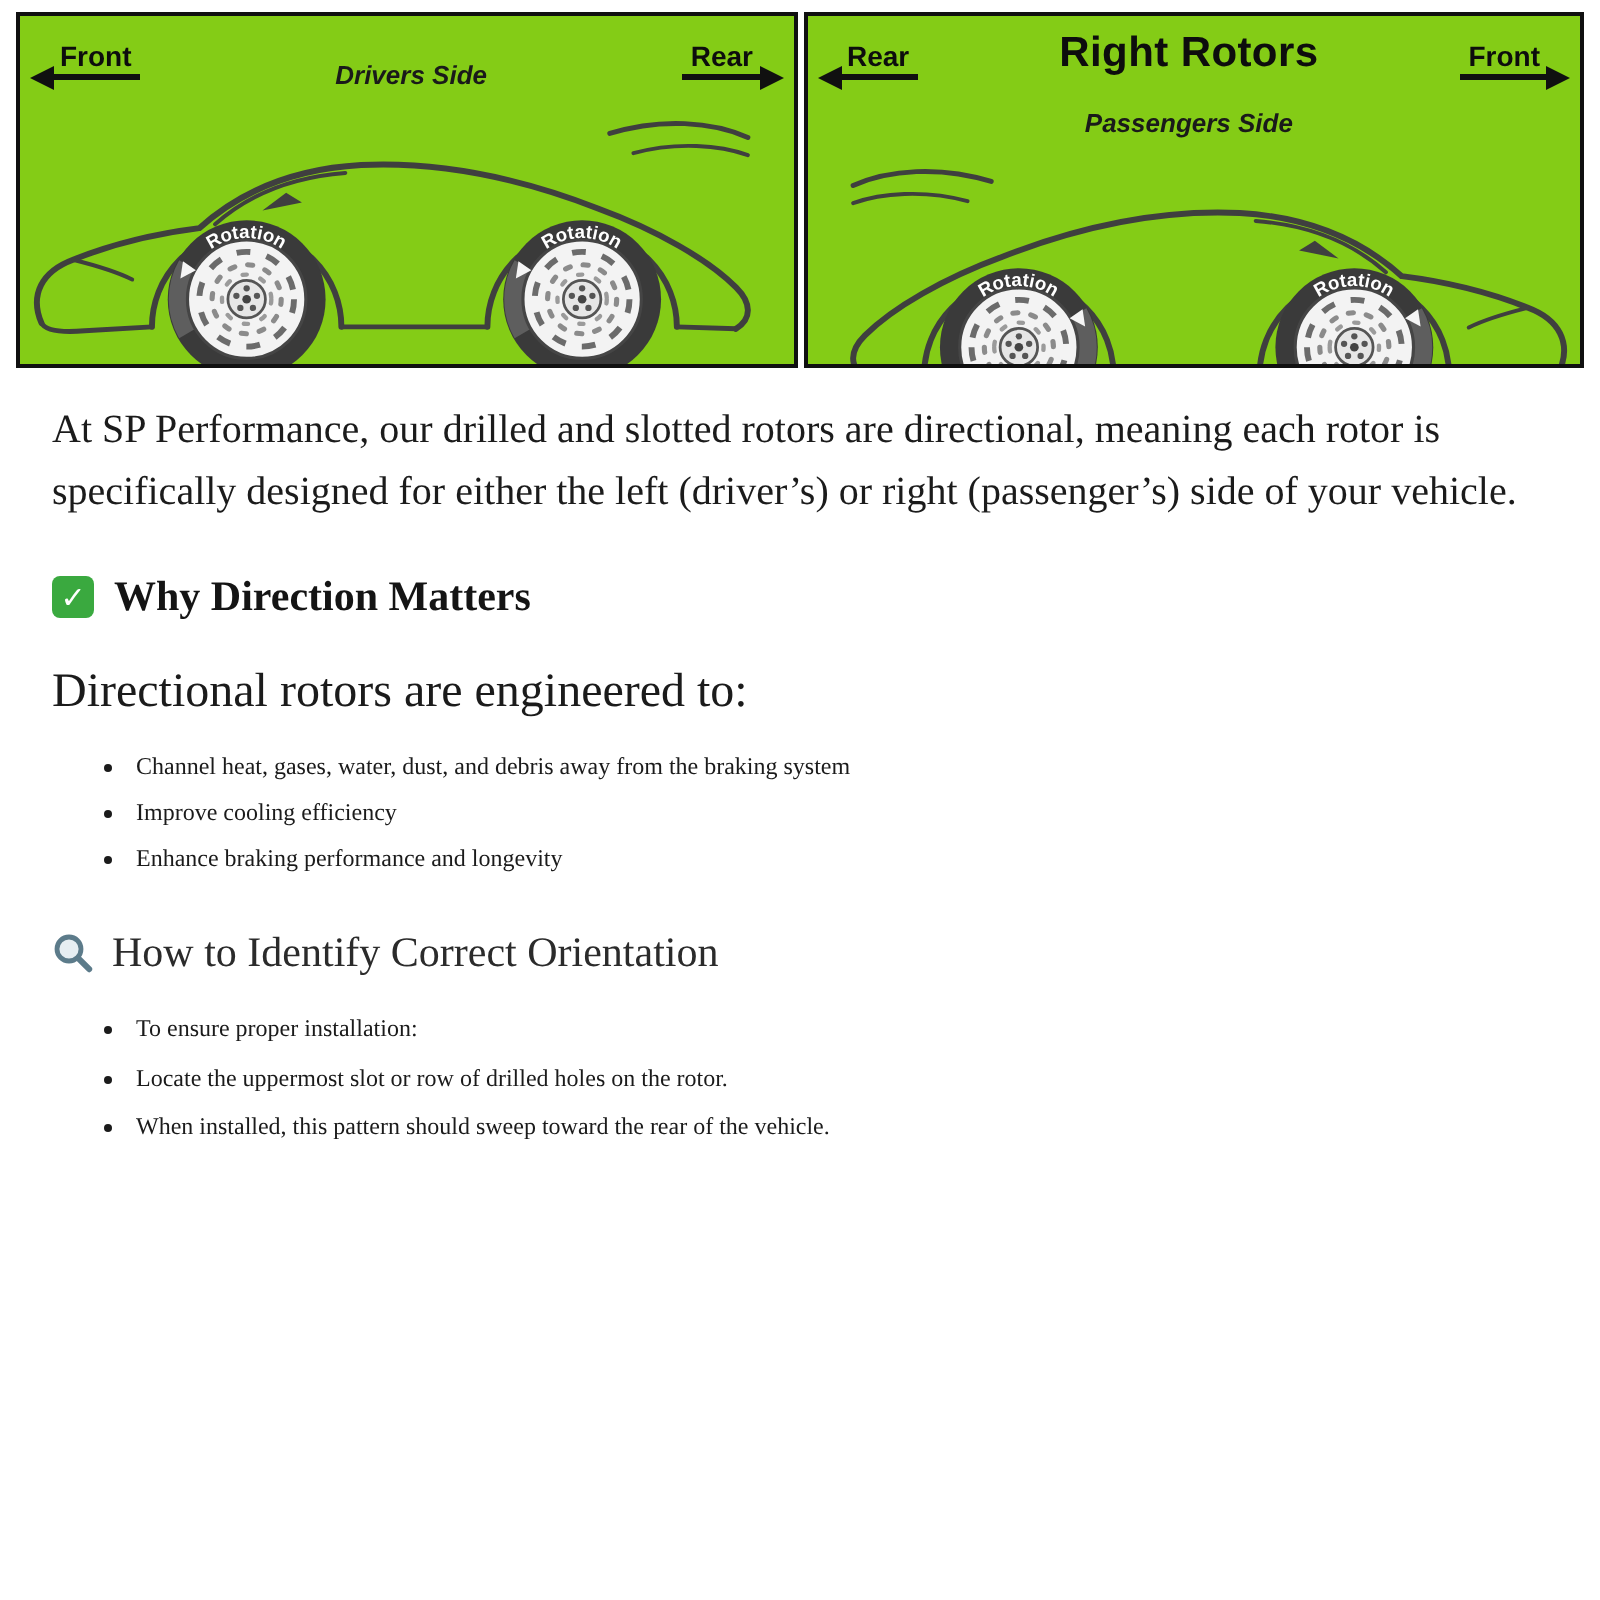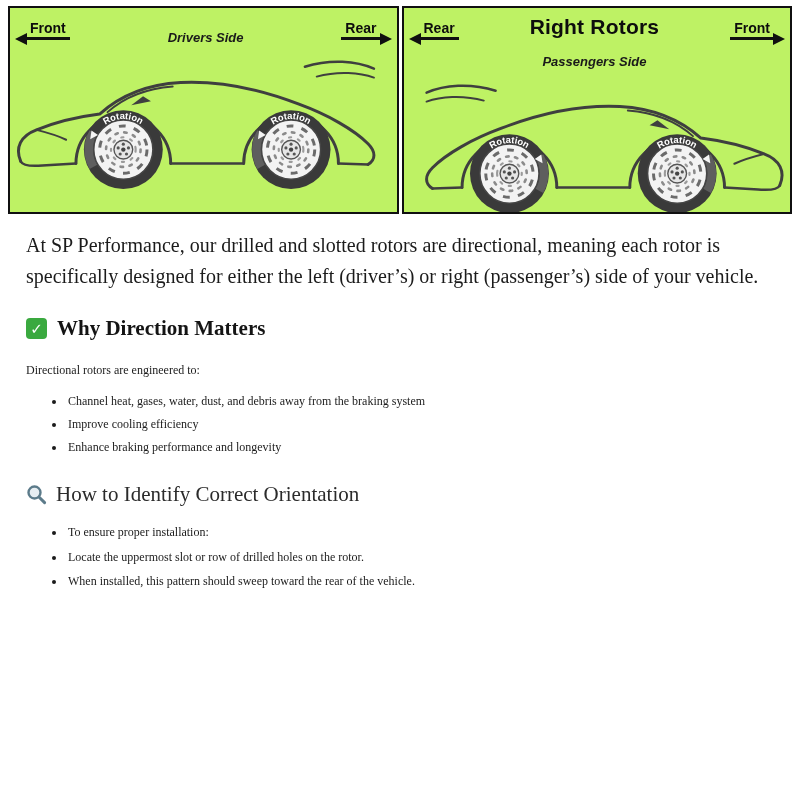--- a/index.html
+++ b/index.html
@@ -1,40 +1,40 @@
 <!DOCTYPE html>
 <html style="--check-green: #3aa93f; --magnifier: #5c7b8a;"><head>
 <meta charset="utf-8">
 <style>
   * { margin:0; padding:0; box-sizing:border-box; }
   html, body { width:800px; height:800px; background:#ffffff; overflow:hidden; }
   body { font-family:"Liberation Serif","DejaVu Serif",serif; color:#1b1b1b; }
 
   
   .diagram { display:flex; gap:3px; margin:6px 8px 0 8px; }
-  .panel { flex:1; border:2px solid #101010; background:#bef264; height:208px; overflow:hidden; }
+  .panel { flex:1; border:2px solid #101010; background:#84cc16; height:178px; overflow:hidden; }
   .panel-header { display:flex; align-items:flex-start; justify-content:space-between; padding:7px 16px 0 16px; font-family:"Liberation Sans",sans-serif; }
   .title-block { text-align:center; flex:1; }
   .panel-title { font-size:21px; font-weight:bold; letter-spacing:.2px; color:#0d0d0d; }
   .panel-sub { font-size:13px; font-weight:bold; font-style:italic; margin-top:15px; color:#1a1a1a; }
   .dir { position:relative; margin-top:5px; font-size:14px; font-weight:bold; border-bottom:3px solid #101010; padding:0 4px 1px 4px; color:#0d0d0d; }
   .tri { position:absolute; width:0; height:0; border-top:6px solid transparent; border-bottom:6px solid transparent; bottom:-7.5px; }
   .tri-left  { border-right:12px solid #101010; left:-11px; }
   .tri-right { border-left:12px solid #101010; right:-11px; }
   .car-svg { display:block; width:100%; height:148px; margin-top:2px; }
   .rot-text { font-family:"Liberation Sans",sans-serif; font-size:9.5px; font-weight:bold; fill:#ffffff; text-anchor:middle; letter-spacing:.4px; }
 
   
   .article { padding:0 26px; }
   .intro { font-size:20px; line-height:1.56; margin-top:16px; }
   .h-why { font-size:21px; font-weight:bold; margin:24px 0 0; display:flex; align-items:center; gap:10px; color:#141414; }
   .check-badge { width:21px; height:21px; border-radius:4px; background:var(--check-green,#3aa93f); color:#fff;
                  font-family:"DejaVu Sans",sans-serif; font-size:15px; font-weight:bold;
                  display:inline-flex; align-items:center; justify-content:center; flex:0 0 auto; }
-  .lead { font-size:12px; margin-top:22px; }
+  .lead { font-size:24px; margin-top:22px; }
   ul.bullets { margin:14px 0 0 16px; padding-left:24px; font-size:12px; line-height:1.55; }
   ul.bullets li { margin-bottom:4px; padding-left:2px; }
   .h-how { font-size:21px; font-weight:400; color:#2b2b2b; margin:26px 0 0; display:flex; align-items:center; gap:9px; }
   .mag-icon { flex:0 0 auto; }
   ul.bullets-how { margin-top:16px; }
   ul.bullets-how li { margin-bottom:6px; }
 </style>
 </head>
 <body>
 

